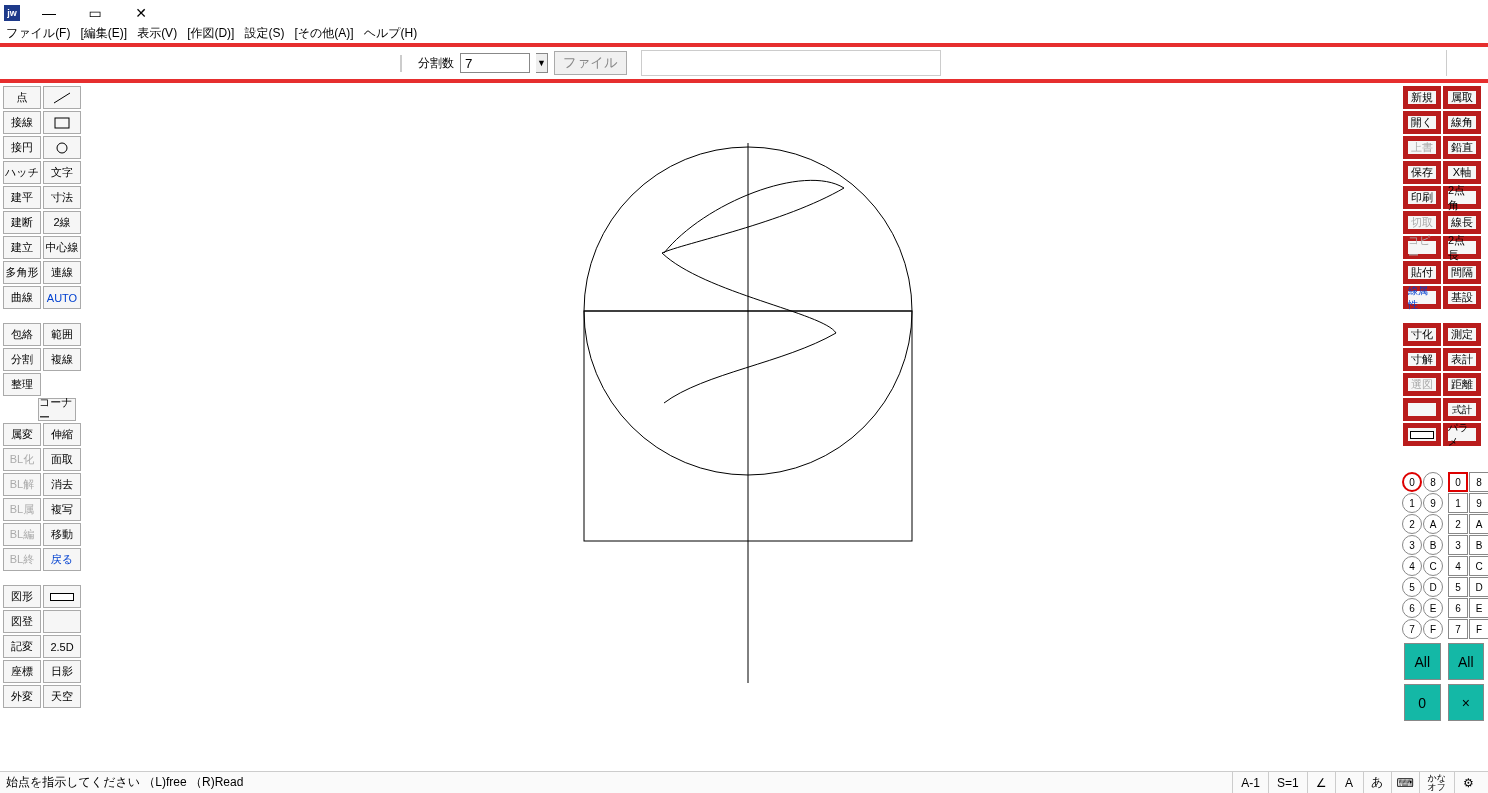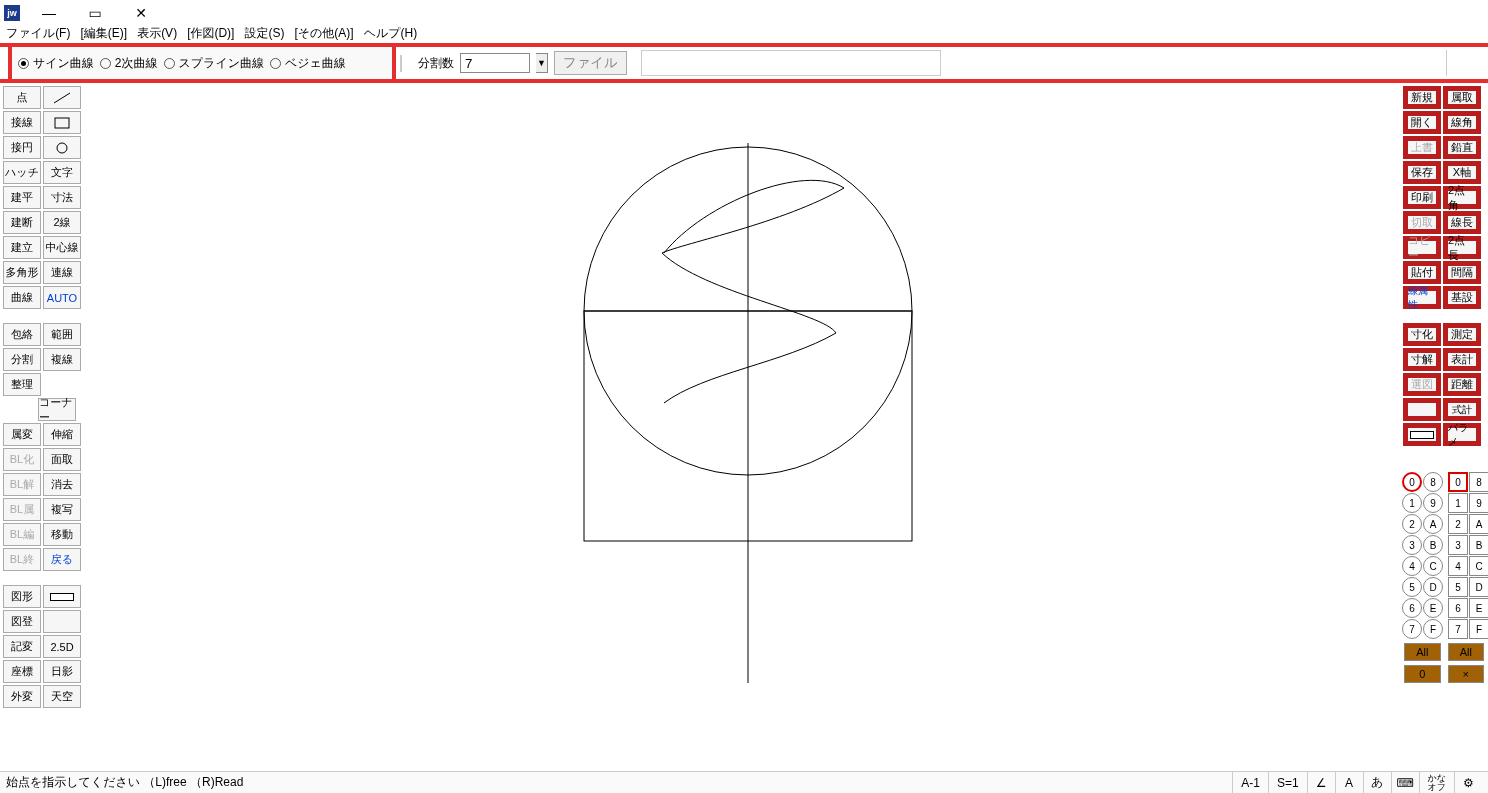--- a/index.html
+++ b/index.html
@@ -42,21 +42,21 @@
 .rtool.dim { color:#aaa; }
 .rtool-spacer { width:80px; height:12px; }
 
 .layer-panel { width:88px; position:absolute; right:0; top:470px; }
 .layer-grid { display:grid; grid-template-columns: 20px 20px 3px 20px 20px; gap:1px; padding:2px; }
 .lcell { width:20px; height:20px; border:1px solid #888; font-size:10px; display:flex; align-items:center; justify-content:center; background:#fff; position:relative; }
 .lcell.circ { border-radius:50%; }
 .lcell.red { border:2px solid #d00; }
 .lgap { width:3px; }
 .layer-bot { display:flex; gap:2px; padding:2px 4px; }
-.layer-bot .b { flex:1; height:18px; border:1px solid #888; font-size:11px; display:flex; align-items:center; justify-content:center; background:#a16207; }
+.layer-bot .b { flex:1; height:37px; border:1px solid #888; font-size:14px; display:flex; align-items:center; justify-content:center; background:#14b8a6; }
 
 .statusbar { position:absolute; bottom:0; left:0; right:0; height:22px; border-top:1px solid #ccc; display:flex; align-items:center; padding:0 6px; font-size:12px; background:#fafafa; }
 .statusbar .msg { flex:1; }
 .statusbar .seg { padding:0 8px; border-left:1px solid #ccc; height:100%; display:flex; align-items:center; }
 .statusbar .icon-seg { width:28px; justify-content:center; }
 </style>
 </head>
 <body>
 
 <div class="titlebar">
@@ -72,38 +72,20 @@
   <span>ファイル(F)</span>
   <span>[編集(E)]</span>
   <span>表示(V)</span>
   <span>[作図(D)]</span>
   <span>設定(S)</span>
   <span>[その他(A)]</span>
   <span>ヘルプ(H)</span>
 </div>
 
 <div class="optionbar">
-  <div class="highlight-box">
-    <label class="radio-group">
-        <span class="radio-dot checked"></span>
-        <span>サイン曲線</span>
-      </label>
-    <label class="radio-group">
-        <span class="radio-dot"></span>
-        <span>2次曲線</span>
-      </label>
-    <label class="radio-group">
-        <span class="radio-dot"></span>
-        <span>スプライン曲線</span>
-      </label>
-    <label class="radio-group">
-        <span class="radio-dot"></span>
-        <span>ベジェ曲線</span>
-      </label>
-  </div>
   <div class="opt-rest">
     <span class="lbl">分割数</span>
     <input class="opt-input" value="7" style="">
     <div class="opt-dd">▼</div>
     <button class="opt-btn">ファイル</button>
     <div class="opt-spacer"></div>
     <div class="opt-spacer2"></div>
   </div>
 </div>
 

